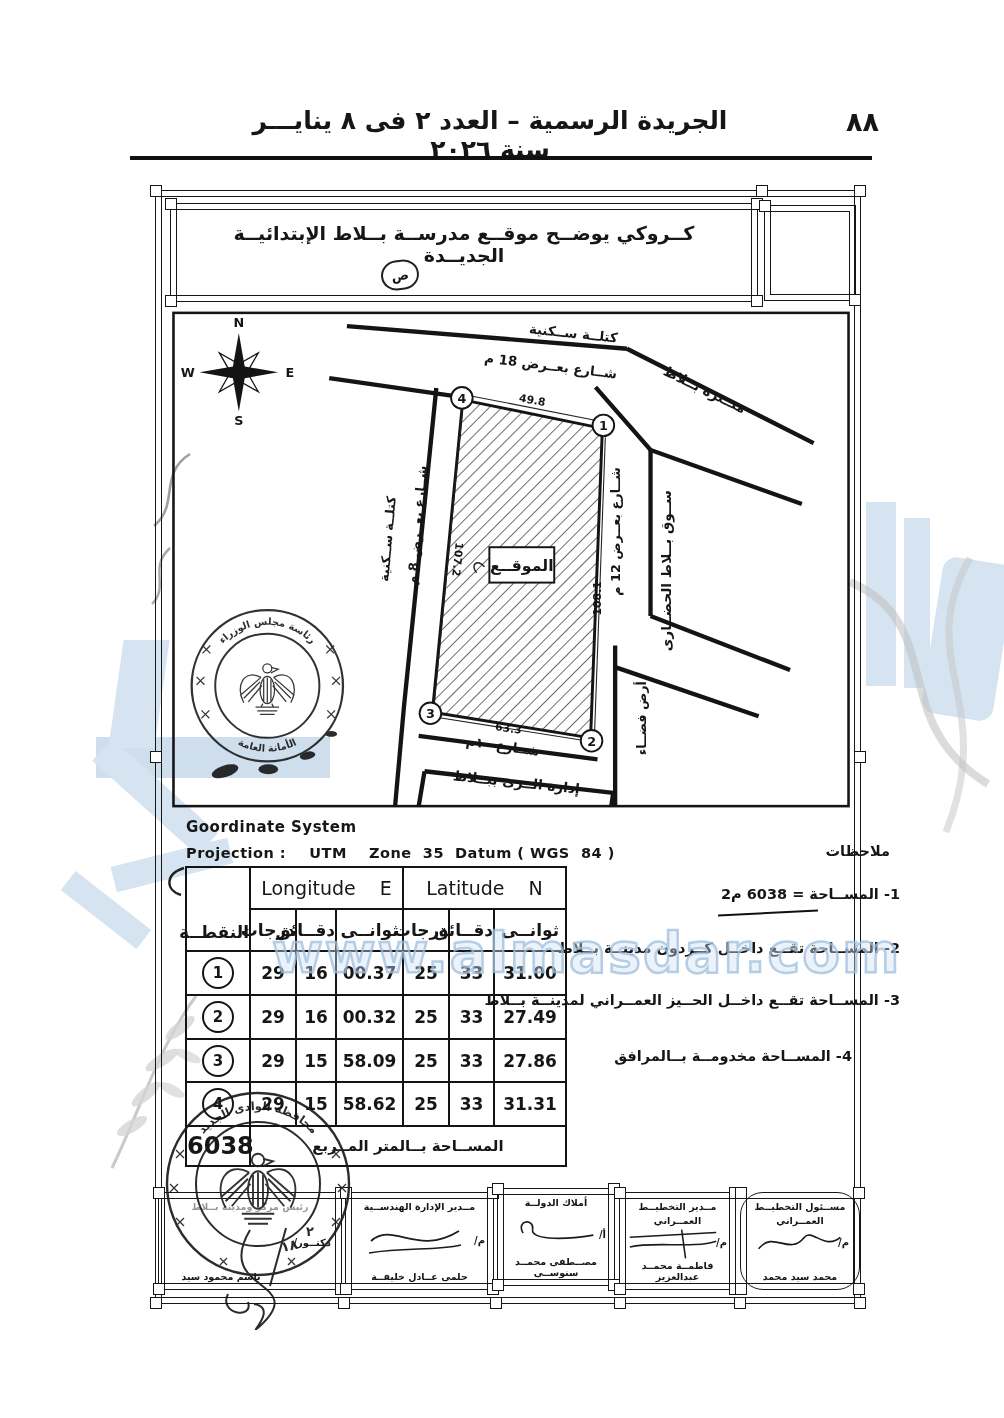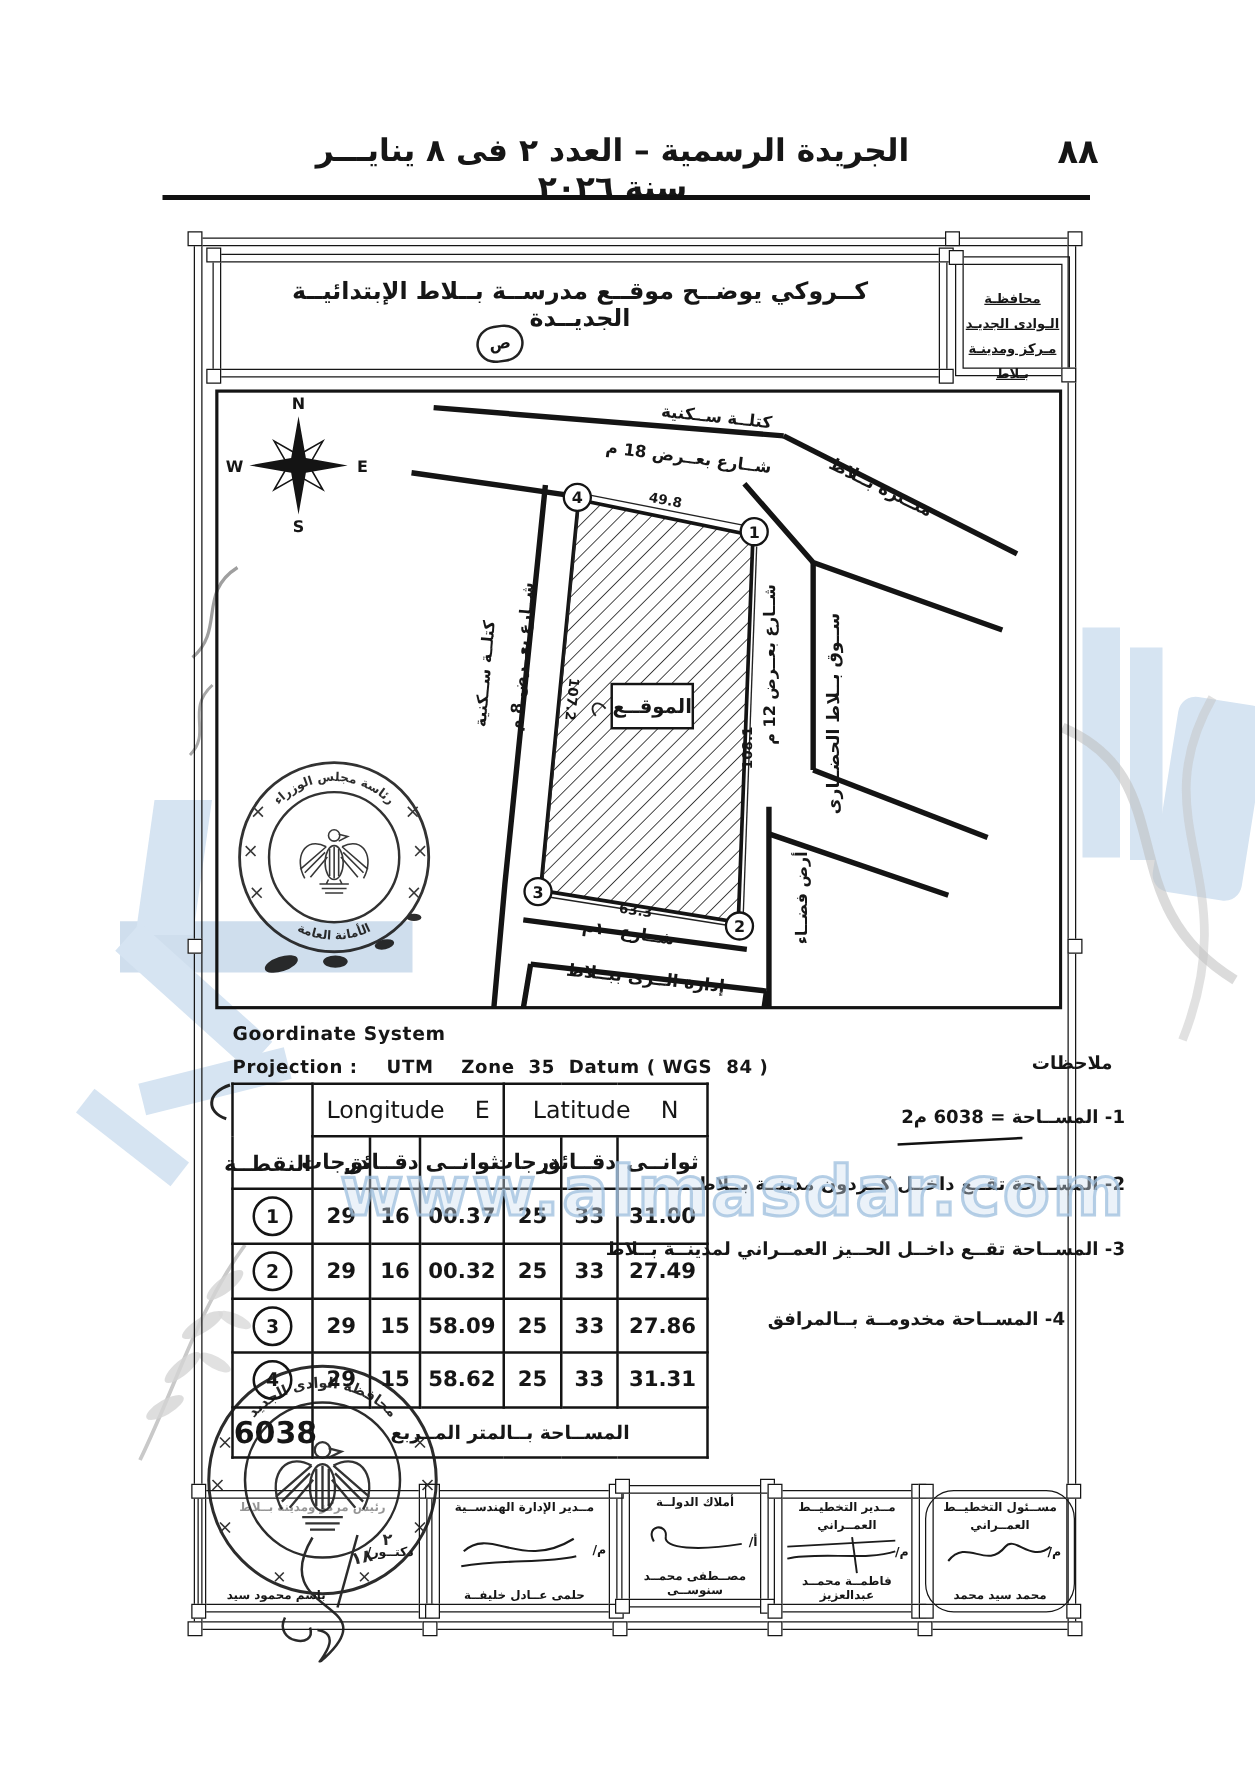--- a/index.html
+++ b/index.html
@@ -106,24 +106,20 @@
   <i class="sq tr"></i>
   <i class="sq bl"></i>
   <i class="sq br"></i>
   <div class="abs ar tbox-l1" style="left:20px;top:18px;width:546px;">كــروكي يوضــح موقــع مدرســة بــلاط الإبتدائيــة الجديــدة</div>
   <div class="abs tbox-mark" style="left:210px;top:56px;">ص</div>
 </div>
 
 <div class="dframe" style="left:764px;top:205px;width:90px;height:94px;">
   <i class="sq tl"></i>
   <i class="sq br"></i>
-  <div class="abs ar" style="left:6px;top:24px;width:78px;">
-    <div class="gov-line">محافظـة الـوادى الجديـد</div>
-    <div class="gov-line">مـركز ومدينـة بـلاط</div>
-  </div>
 </div>
 
 <svg class="abs" style="left:172px;top:307px;z-index:1;" width="678" height="505" viewBox="0 0 690 505">
   <defs>
     <pattern id="hatch" width="9" height="9" patternUnits="userSpaceOnUse" patternTransform="rotate(45)">
       <line x1="0" y1="0" x2="0" y2="9" stroke="#1a1a1a" stroke-width="1.3"></line>
     </pattern>
     <path id="sa-top" d="M 35,381 A 62,62 0 1 1 159,381"></path>
     <path id="sa-bot" d="M 30,381 A 67,67 0 1 0 164,381"></path>
   </defs>

